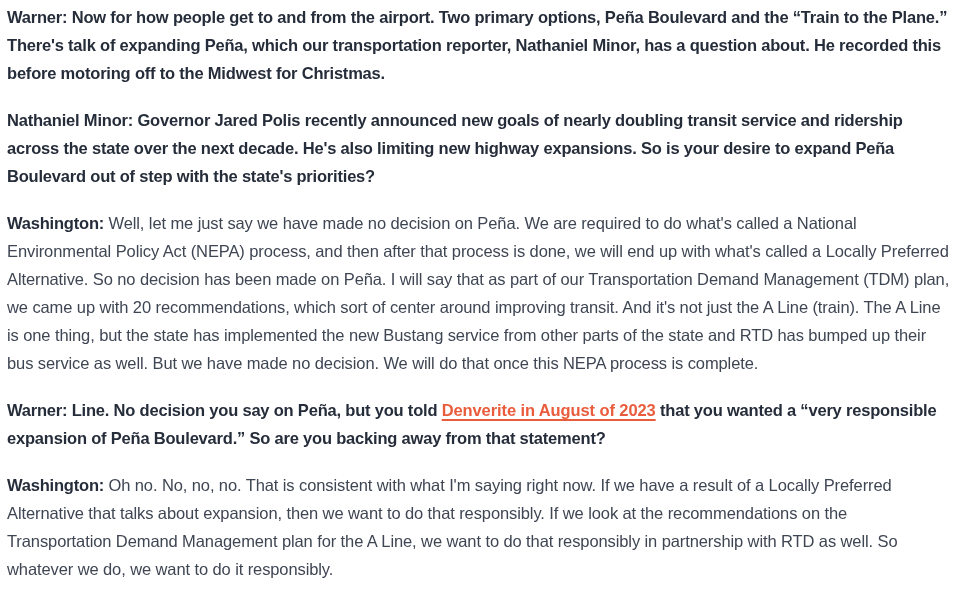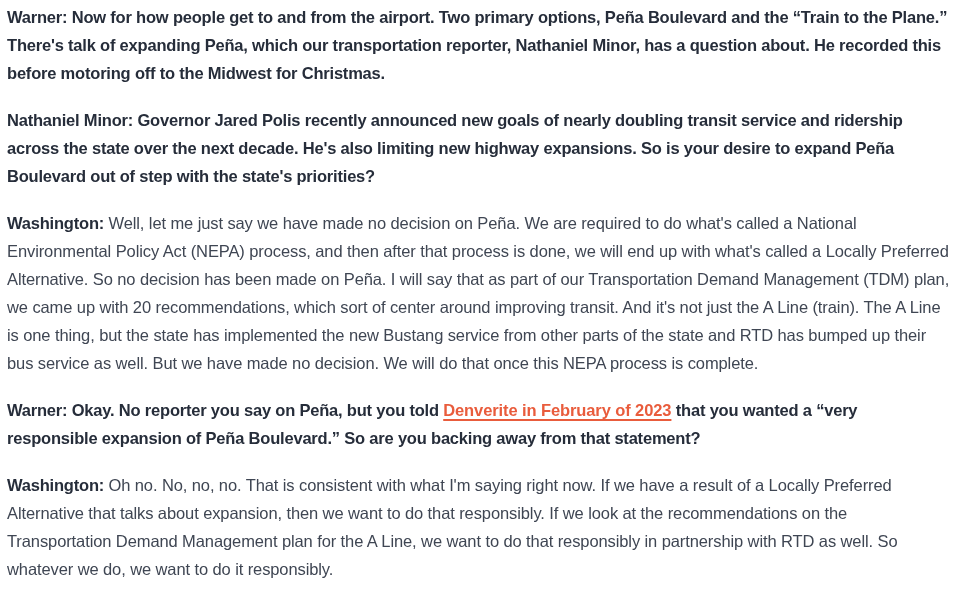--- a/index.html
+++ b/index.html
@@ -43,15 +43,15 @@
     cursor: pointer;
   }
 </style>
 </head>
 <body>
 
 <div class="transcript">
     <p class="para"><span class="bold">Warner: Now for how people get to and from the airport. Two primary options, Peña Boulevard and the “Train to the Plane.” There's talk of expanding Peña, which our transportation reporter, Nathaniel Minor, has a question about. He recorded this before motoring off to the Midwest for Christmas.</span></p>
     <p class="para"><span class="bold">Nathaniel Minor: Governor Jared Polis recently announced new goals of nearly doubling transit service and ridership across the state over the next decade. He's also limiting new highway expansions. So is your desire to expand Peña Boulevard out of step with the state's priorities?</span></p>
     <p class="para"><span class="bold">Washington: </span><span class="regular">Well, let me just say we have made no decision on Peña. We are required to do what's called a National Environmental Policy Act (NEPA) process, and then after that process is done, we will end up with what's called a Locally Preferred Alternative. So no decision has been made on Peña. I will say that as part of our Transportation Demand Management (TDM) plan, we came up with 20 recommendations, which sort of center around improving transit. And it's not just the A Line (train). The A Line is one thing, but the state has implemented the new Bustang service from other parts of the state and RTD has bumped up their bus service as well. But we have made no decision. We will do that once this NEPA process is complete.</span></p>
-    <p class="para"><span class="bold">Warner: Okay. No reporter you say on Peña, but you told </span><a href="#" class="link">Denverite in February of 2023</a><span class="bold"> that you wanted a “very responsible expansion of Peña Boulevard.” So are you backing away from that statement?</span></p>
+    <p class="para"><span class="bold">Warner: Line. No decision you say on Peña, but you told </span><a href="#" class="link">Denverite in August of 2023</a><span class="bold"> that you wanted a “very responsible expansion of Peña Boulevard.” So are you backing away from that statement?</span></p>
     <p class="para"><span class="bold">Washington: </span><span class="regular">Oh no. No, no, no. That is consistent with what I'm saying right now. If we have a result of a Locally Preferred Alternative that talks about expansion, then we want to do that responsibly. If we look at the recommendations on the Transportation Demand Management plan for the A Line, we want to do that responsibly in partnership with RTD as well. So whatever we do, we want to do it responsibly.</span></p>
   </div>
 
 </body></html>

